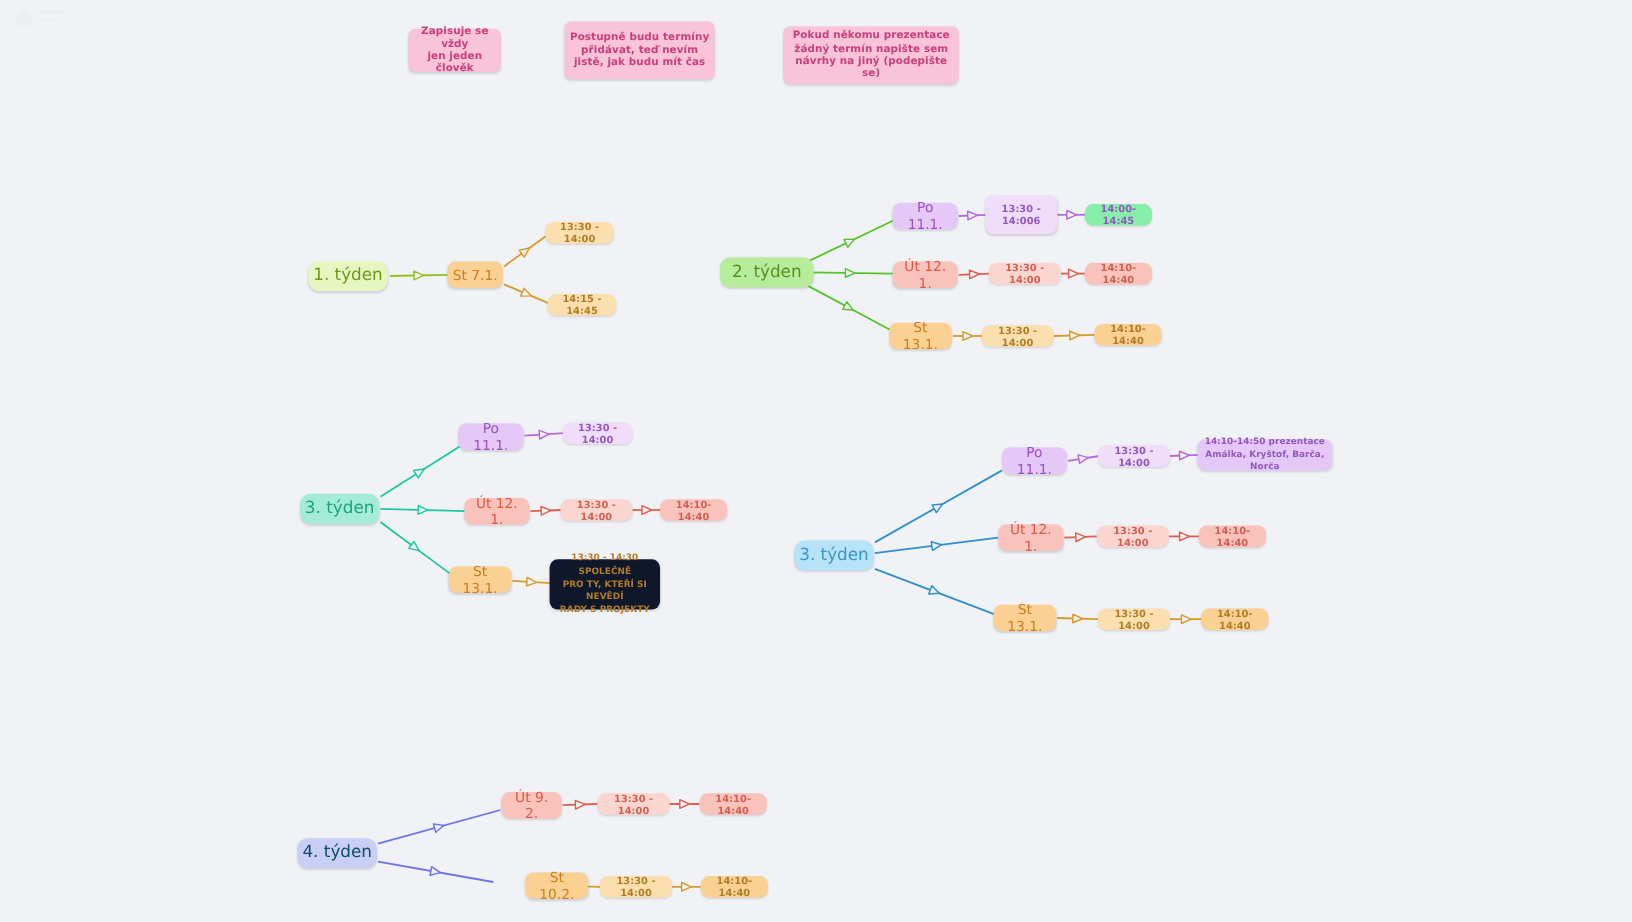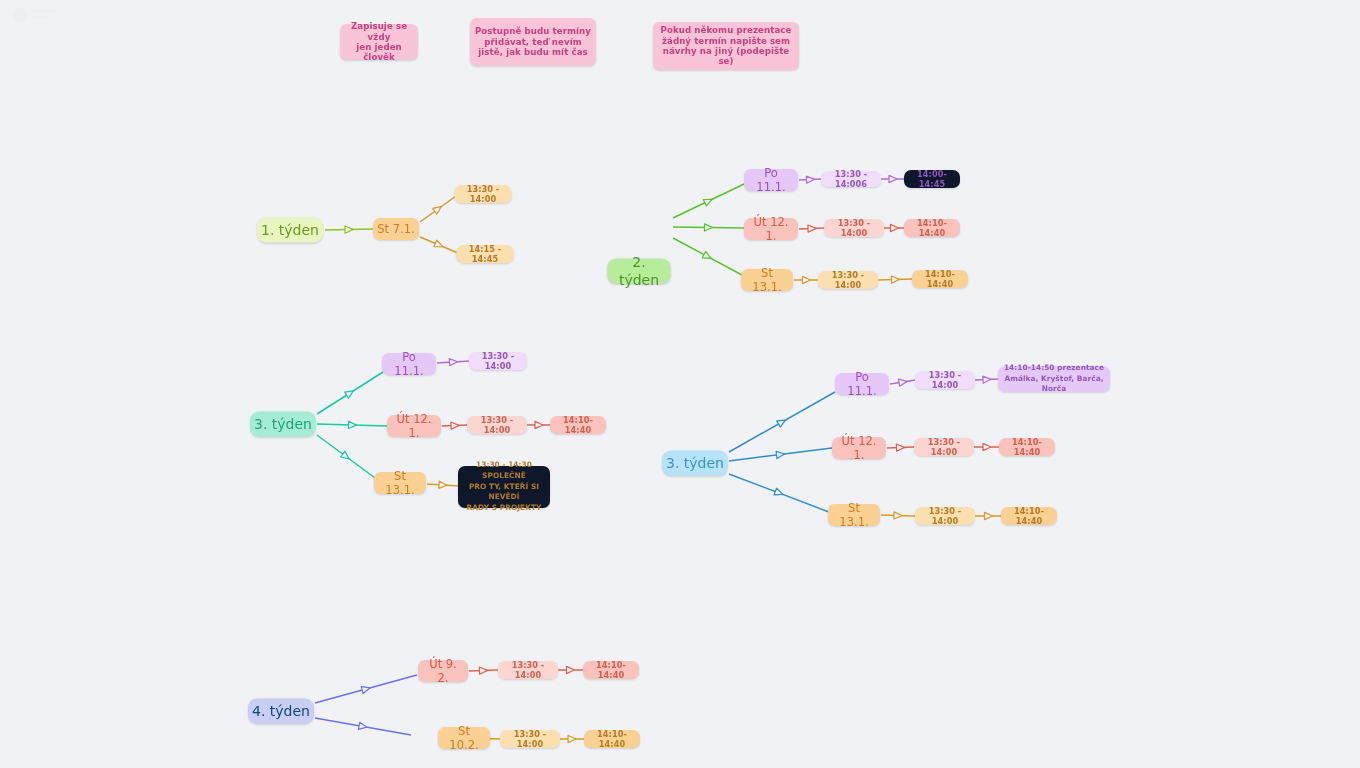--- a/index.html
+++ b/index.html
@@ -188,24 +188,24 @@
         <line x1="560" y1="739" x2="584" y2="739" stroke="#d79a2b" stroke-width="1.5"></line>
         <polygon points="-4,-3.6 4,0 -4,3.6" fill="#f1f2f5" stroke="#d79a2b" stroke-width="1.2" stroke-linejoin="round" transform="translate(572,739) rotate(0)"></polygon>
       </g>
     </svg>
 
   <div id="nodes">
       <div class="node root" style="left: 290px; top: 230px; width: 66px; height: 25px; background: rgb(231, 245, 192); color: rgb(106, 154, 22);">1. týden</div>
       <div class="node day" style="left: 396px; top: 229px; width: 46px; height: 22px; background: rgb(251, 208, 147); color: rgb(200, 127, 34);">St 7.1.</div>
       <div class="node slot" style="left: 483px; top: 194px; width: 57px; height: 18px; background: rgb(252, 223, 174); color: rgb(176, 124, 40);">13:30 - 14:00</div>
       <div class="node slot" style="left: 485px; top: 254px; width: 57px; height: 18px; background: rgb(252, 223, 174); color: rgb(176, 124, 40);">14:15 - 14:45</div>
-      <div class="node root" style="left: 639px; top: 227px; width: 63px; height: 25px; background: rgb(182, 236, 154); color: rgb(79, 147, 37); margin-top: 44px;">2. týden</div>
+      <div class="node root" style="left: 639px; top: 227px; width: 78px; height: 25px; background: rgb(182, 236, 154); color: rgb(79, 147, 37);">2. týden</div>
       <div class="node day" style="left: 771px; top: 180px; width: 54px; height: 22px; background: rgb(229, 200, 247); color: rgb(154, 79, 196);">Po 11.1.</div>
-      <div class="node slot" style="left: 851px; top: 179px; width: 60px; height: 16px; background: rgb(240, 221, 250); color: rgb(146, 87, 187);">13:30 - 14:006</div>
-      <div class="node slot" style="left: 932px; top: 179px; width: 56px; height: 18px; background: #0f172a; color: rgb(146, 87, 187);">14:00-14:45</div>
+      <div class="node slot" style="left: 851px; top: 179px; width: 60px; height: 32px; background: rgb(240, 221, 250); color: rgb(146, 87, 187);">13:30 - 14:006</div>
+      <div class="node slot" style="left: 932px; top: 179px; width: 56px; height: 18px; background: #86efac; color: rgb(146, 87, 187);">14:00-14:45</div>
       <div class="node day" style="left: 771px; top: 229px; width: 54px; height: 22px; background: rgb(249, 194, 187); color: rgb(217, 89, 74);">Út 12. 1.</div>
       <div class="node slot" style="left: 854px; top: 228px; width: 60px; height: 18px; background: rgb(251, 214, 209); color: rgb(207, 96, 82);">13:30 - 14:00</div>
       <div class="node slot" style="left: 932px; top: 228px; width: 56px; height: 18px; background: rgb(249, 194, 187); color: rgb(207, 96, 82);">14:10-14:40</div>
       <div class="node day" style="left: 767px; top: 280px; width: 52px; height: 22px; background: rgb(251, 208, 147); color: rgb(200, 127, 34);">St 13.1.</div>
       <div class="node slot" style="left: 848px; top: 280px; width: 60px; height: 18px; background: rgb(252, 223, 174); color: rgb(176, 124, 40);">13:30 - 14:00</div>
       <div class="node slot" style="left: 940px; top: 279px; width: 56px; height: 18px; background: rgb(251, 208, 147); color: rgb(176, 124, 40);">14:10-14:40</div>
       <div class="node root" style="left: 283px; top: 424px; width: 66px; height: 25px; background: rgb(165, 236, 215); color: rgb(24, 163, 131);">3. týden</div>
       <div class="node day" style="left: 409px; top: 364px; width: 54px; height: 22px; background: rgb(229, 200, 247); color: rgb(154, 79, 196);">Po 11.1.</div>
       <div class="node slot" style="left: 498px; top: 361px; width: 58px; height: 18px; background: rgb(240, 221, 250); color: rgb(146, 87, 187);">13:30 - 14:00</div>
       <div class="node day" style="left: 414px; top: 426px; width: 54px; height: 22px; background: rgb(249, 194, 187); color: rgb(217, 89, 74);">Út 12. 1.</div>

